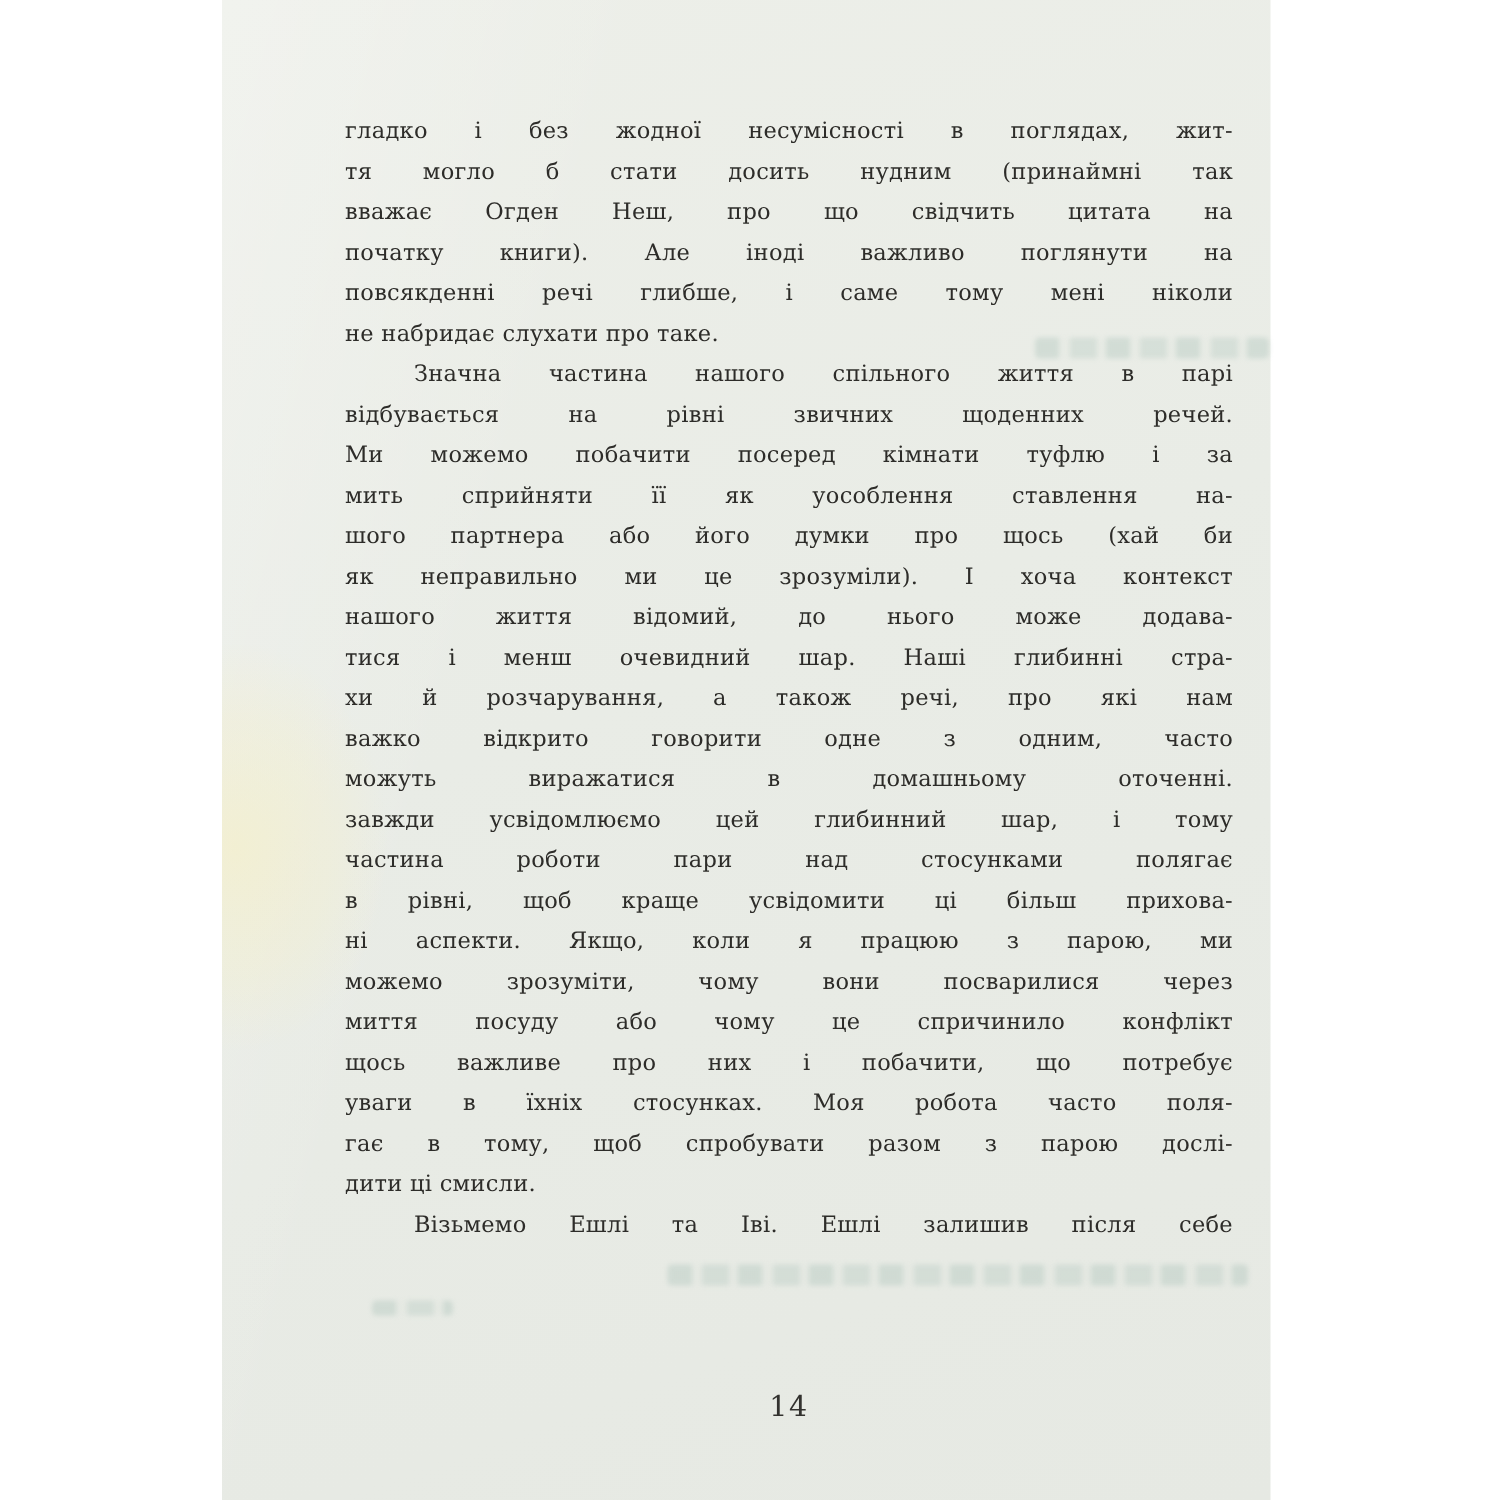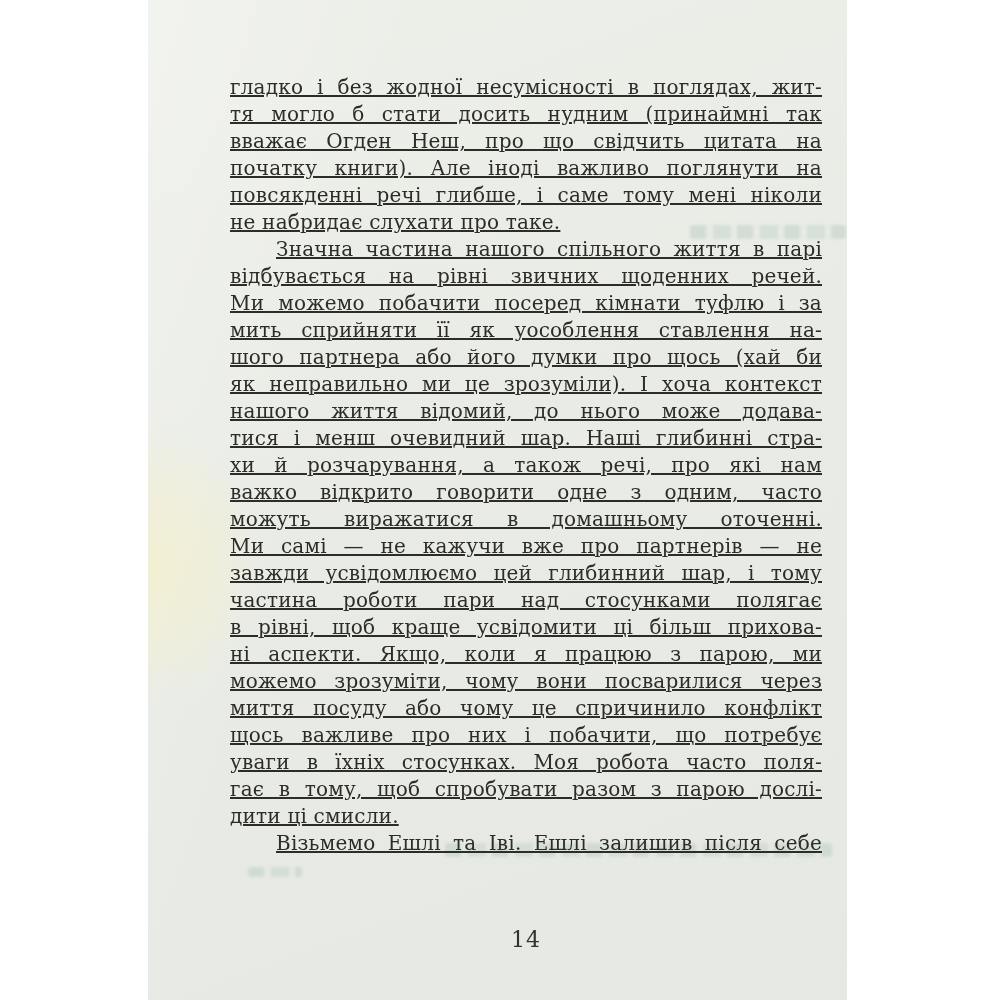--- a/index.html
+++ b/index.html
@@ -35,44 +35,43 @@
     height: 270px;
     background: radial-gradient(ellipse at 8% 50%, rgba(247,240,196,0.60) 0%, rgba(247,240,196,0.28) 45%, rgba(247,240,196,0) 72%);
     pointer-events: none;
   }
   .textblock {
     position: absolute;
     left: 82px;
     top: 74px;
     width: 592px;
     color: #2d2c29;
-    font-size: 20px;
+    font-size: 15px;
     line-height: 27px;
     letter-spacing: 0.2px;
-    text-decoration: underline;
   }
   .para { margin: 0; padding: 0; }
   .line {
     height: 27px;
     text-align: justify;
     text-align-last: justify;
     white-space: normal;
   }
   .line.no-j {
     text-align: right;
     text-align-last: left;
   }
   .line.ind { padding-left: 46px; }
   .pagenum {
     position: absolute;
     left: 82px;
     top: 927px;
     width: 592px;
     text-align: center;
-    font-size: 22px;
+    font-size: 19px;
     color: #33322f;
     letter-spacing: 1px;
   }
   .smudge {
     position: absolute;
     border-radius: 3px;
     filter: blur(1.6px);
     opacity: 0.55;
     background: repeating-linear-gradient(90deg,
       rgba(154,183,173,0.55) 0px, rgba(154,183,173,0.55) 16px,
@@ -108,21 +107,20 @@
           <div class="line">відбувається на рівні звичних щоденних речей.</div>
           <div class="line">Ми можемо побачити посеред кімнати туфлю і за</div>
           <div class="line">мить сприйняти її як уособлення ставлення на-</div>
           <div class="line">шого партнера або його думки про щось (хай би</div>
           <div class="line">як неправильно ми це зрозуміли). І хоча контекст</div>
           <div class="line">нашого життя відомий, до нього може додава-</div>
           <div class="line">тися і менш очевидний шар. Наші глибинні стра-</div>
           <div class="line">хи й розчарування, а також речі, про які нам</div>
           <div class="line">важко відкрито говорити одне з одним, часто</div>
           <div class="line">можуть виражатися в домашньому оточенні.</div>
-          <div class="line">Ми самі — не кажучи вже про партнерів — не</div>
           <div class="line">завжди усвідомлюємо цей глибинний шар, і тому</div>
           <div class="line">частина роботи пари над стосунками полягає</div>
           <div class="line">в рівні, щоб краще усвідомити ці більш прихова-</div>
           <div class="line">ні аспекти. Якщо, коли я працюю з парою, ми</div>
           <div class="line">можемо зрозуміти, чому вони посварилися через</div>
           <div class="line">миття посуду або чому це спричинило конфлікт</div>
           <div class="line">щось важливе про них і побачити, що потребує</div>
           <div class="line">уваги в їхніх стосунках. Моя робота часто поля-</div>
           <div class="line">гає в тому, щоб спробувати разом з парою дослі-</div>
           <div class="line no-j">дити ці смисли.</div>

